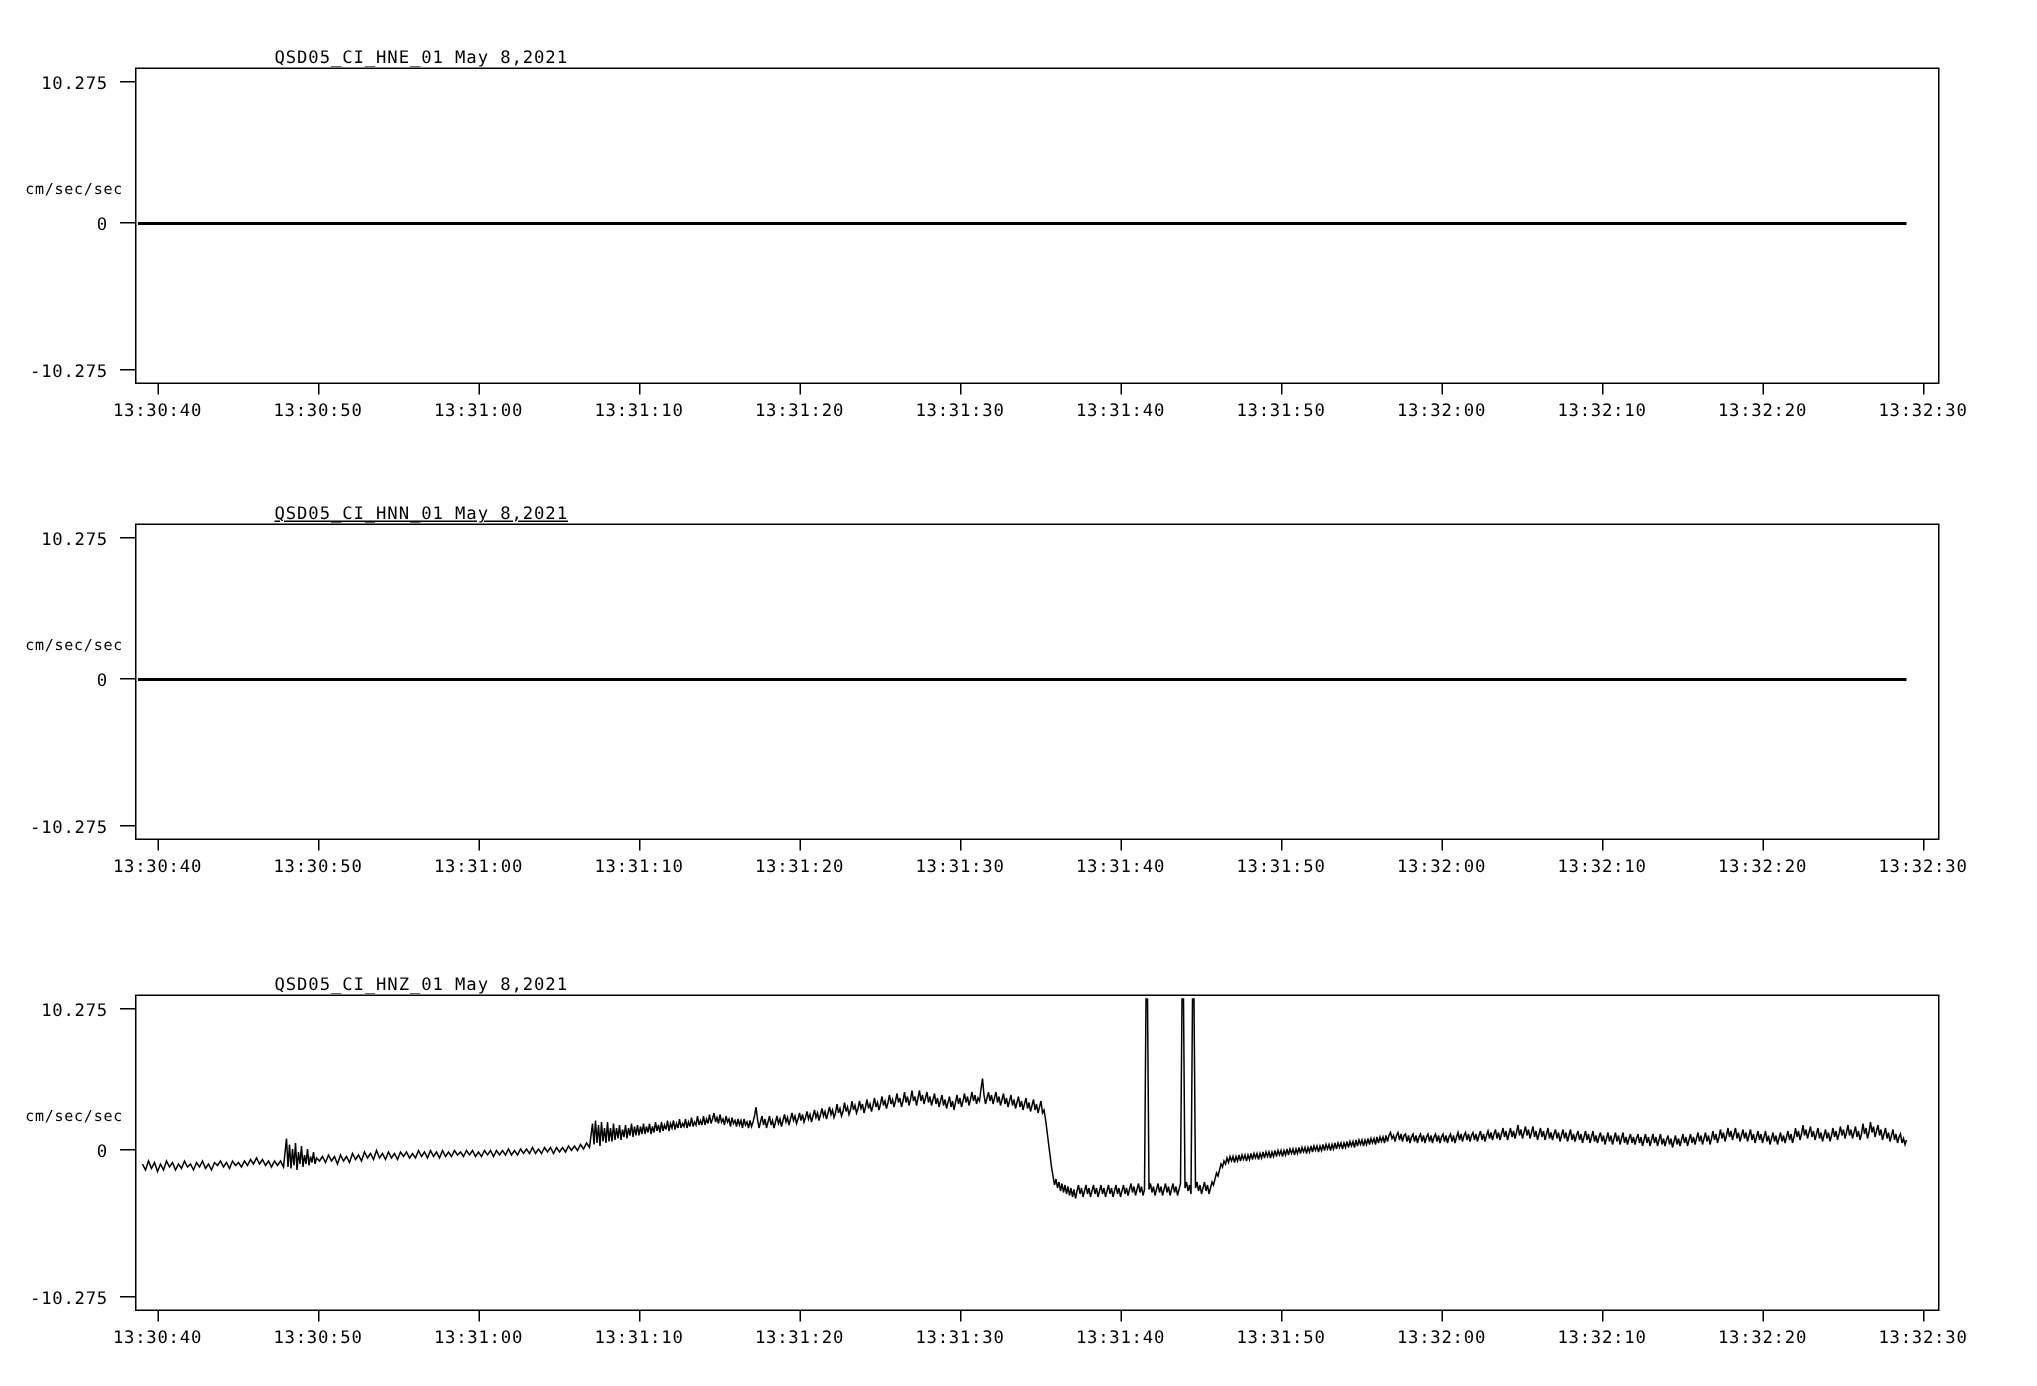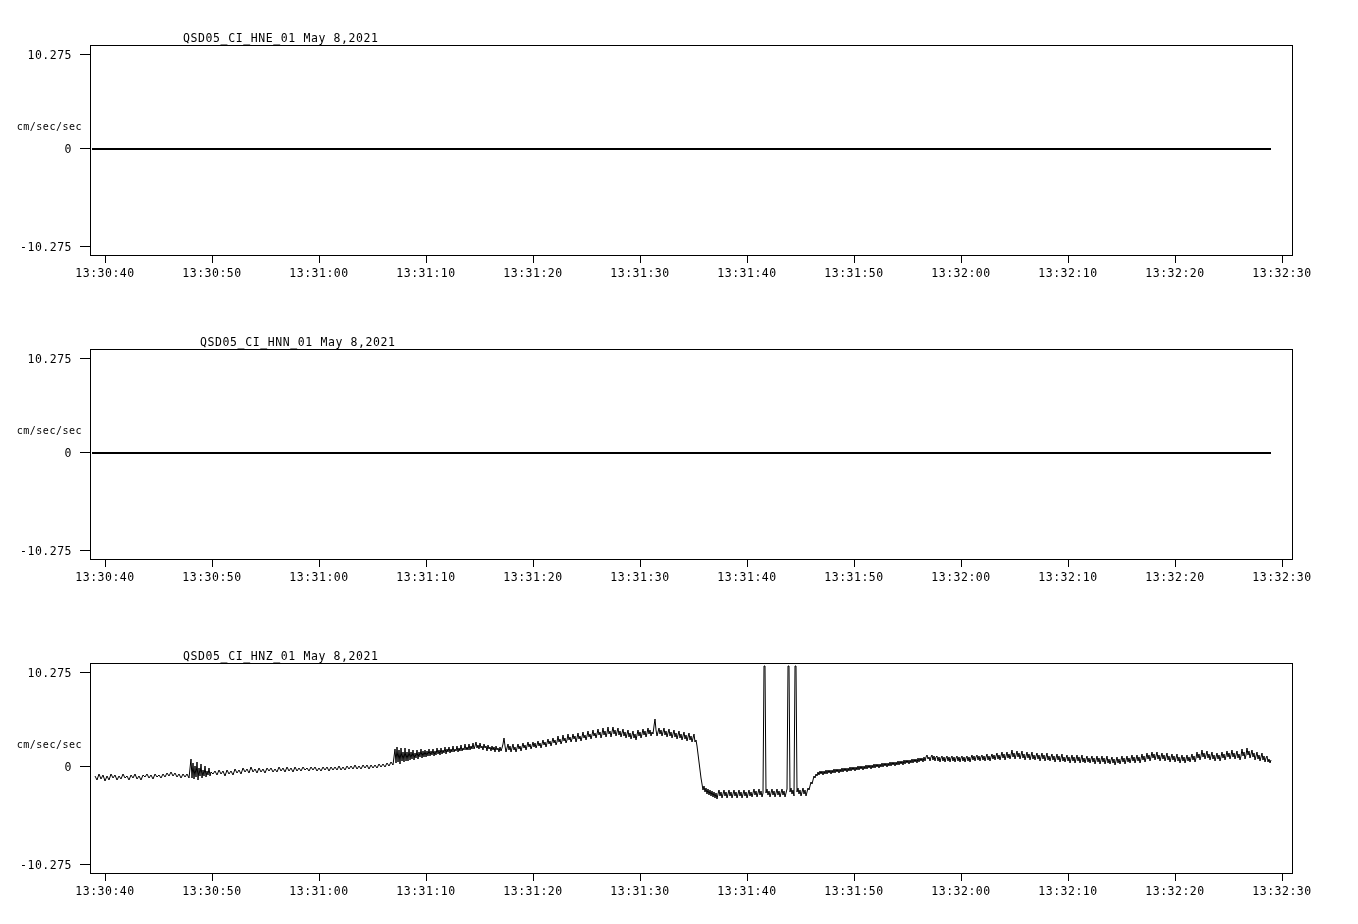--- a/index.html
+++ b/index.html
@@ -117,21 +117,21 @@
     <div class="xtick-label" style="left:590px;top:266px;width:100px;">13:31:30</div>
     <div class="xtick-label" style="left:697px;top:266px;width:100px;">13:31:40</div>
     <div class="xtick-label" style="left:804px;top:266px;width:100px;">13:31:50</div>
     <div class="xtick-label" style="left:911px;top:266px;width:100px;">13:32:00</div>
     <div class="xtick-label" style="left:1018px;top:266px;width:100px;">13:32:10</div>
     <div class="xtick-label" style="left:1125px;top:266px;width:100px;">13:32:20</div>
     <div class="xtick-label" style="left:1232px;top:266px;width:100px;">13:32:30</div>
   </div>
 
   <div class="panel" style="top:304px;height:300px;">
-    <div class="trace-title" style="left:200px;top:31px;">QSD05_CI_HNN_01  May 8,2021</div>
+    <div class="trace-title" style="left:183px;top:31px;text-decoration:underline;">QSD05_CI_HNN_01  May 8,2021</div>
     <div class="axis-label-unit" style="left:0;top:121px;width:82px;">cm/sec/sec</div>
     <div class="ytick-label" style="left:0;top:48px;width:72px;">10.275</div>
     <div class="ytick-label" style="left:0;top:142px;width:72px;">0</div>
     <div class="ytick-label" style="left:0;top:240px;width:72px;">-10.275</div>
 
     <div class="ytick-mark" style="left:80px;top:54px;width:10px;"></div>
     <div class="ytick-mark" style="left:80px;top:148px;width:10px;"></div>
     <div class="ytick-mark" style="left:80px;top:246px;width:10px;"></div>
 
     <div class="plot-frame" style="left:90px;top:45px;width:1203px;height:211px;">

